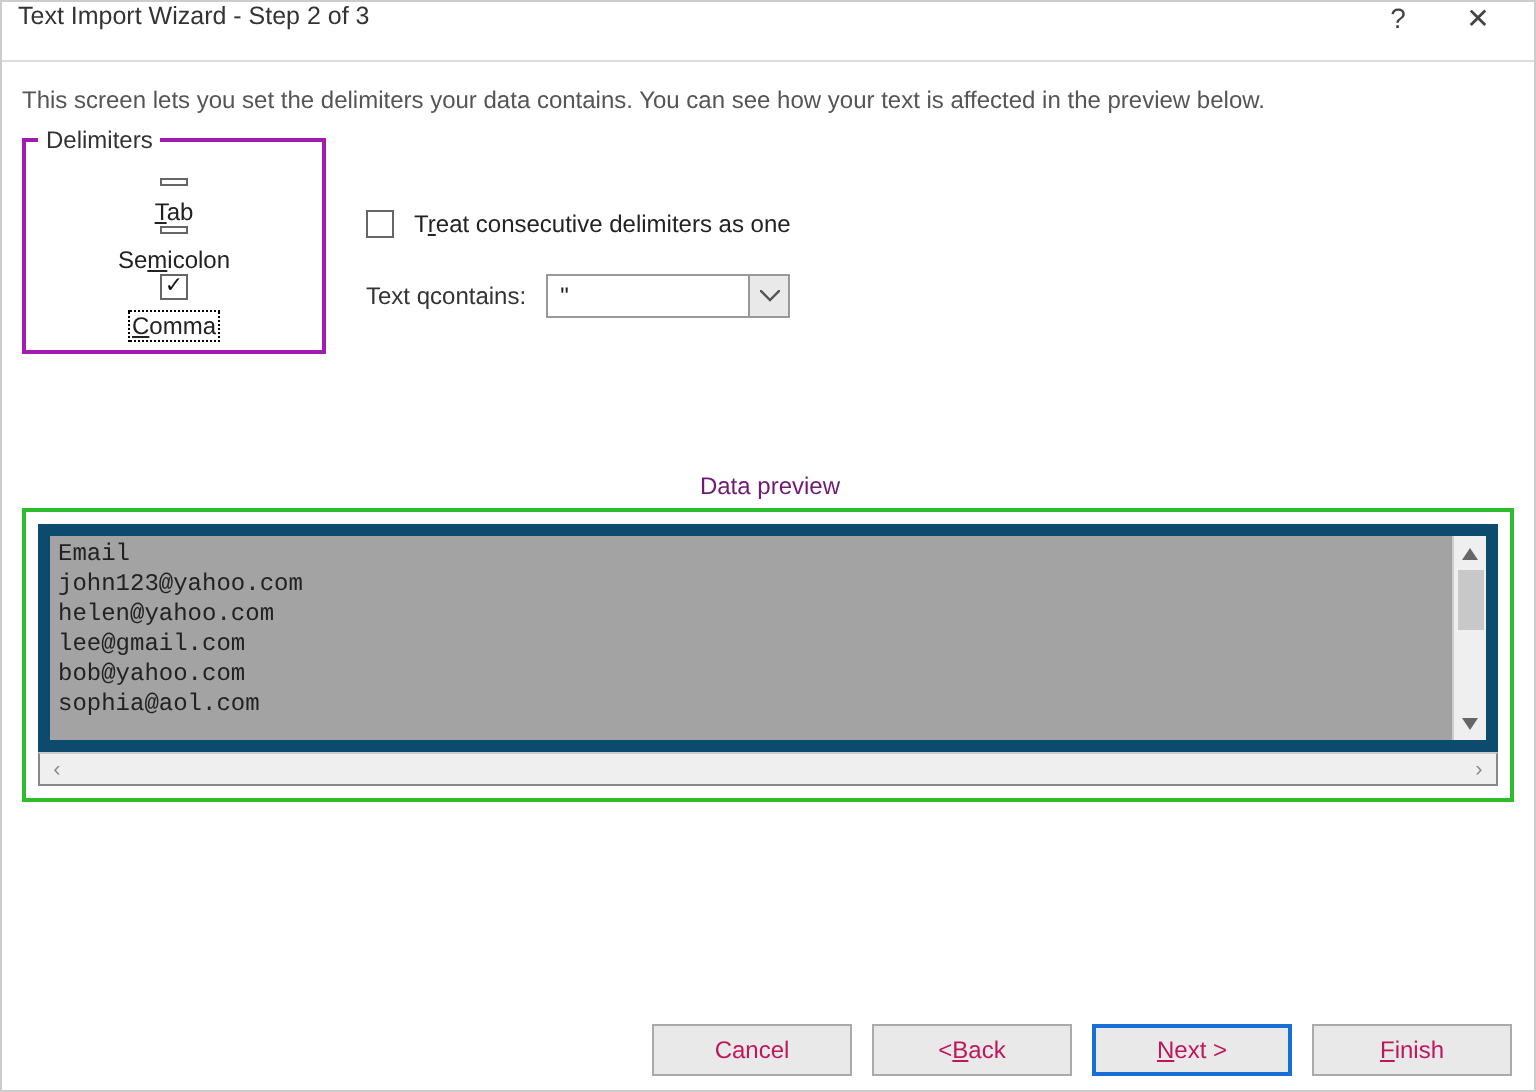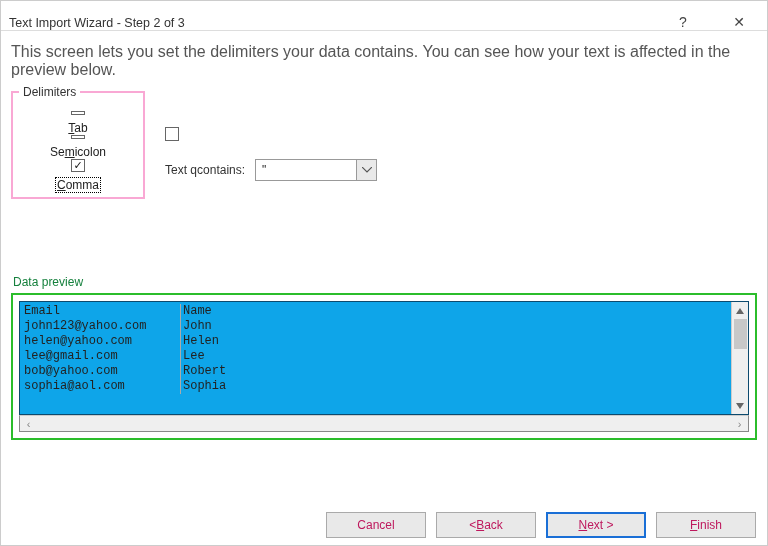--- a/index.html
+++ b/index.html
@@ -9,56 +9,55 @@
     font-size: 12px;
     background: #fff;
     color: #222;
     width: 768px;
     height: 546px;
     overflow: hidden;
     border: 1px solid #ccc;
   }
   .titlebar {
     display: flex;
-    align-items: flex-end;
+    align-items: flex-start;
     height: 30px;
     padding: 0 8px;
     border-bottom: 1px solid #ddd;
-    gap: 16px;
   }
   .titlebar .title {
     flex: 1;
     font-size: 12.5px;
     color: #333;
   }
   .titlebar .winbtn {
     width: 40px;
     text-align: center;
     font-size: 14px;
     color: #444;
     cursor: pointer;
   }
   .desc {
     padding: 12px 10px 8px 10px;
     color: #555;
-    font-size: 16px;
+    font-size: 12px;
   }
   .body {
     padding: 0 10px;
     position: relative;
   }
   .row-top {
     display: flex;
     gap: 20px;
   }
   .fieldset {
     position: relative;
-    border: 2px solid #f9a8d4;
+    border: 2px solid #a21caf;
     padding: 18px 10px 10px 10px;
-    width: 134px;
+    width: 152px;
     margin-top: 4px;
   }
   .fieldset .legend {
     position: absolute;
     top: -8px;
     left: 6px;
     background: #fff;
     padding: 0 4px;
     font-size: 12px;
     color: #333;
@@ -120,33 +119,34 @@
     border-left: 1px solid #999;
     background: #e9e9e9;
     display: flex;
     align-items: center;
     justify-content: center;
     cursor: pointer;
     color: #555;
   }
   .combodrop svg { display: block; }
   .previewlbl {
-    margin-top: 76px;
-    color: #15803d;
+    margin-top: 59px;
+    color: #701a75;
     font-size: 12px;
     padding-left: 2px;
+    text-align: center;
   }
   .previewwrap {
     border: 2px solid #2bbd2b;
     margin-top: 4px;
     padding: 6px;
   }
   .previewbox {
-    border: 1px solid #0c4a6e;
-    background: #0ea5e9;
+    border: 6px solid #0c4a6e;
+    background: #a3a3a3;
     height: 114px;
     position: relative;
     overflow: hidden;
     padding-left: 20px;
   }
   .previewtable {
     position: absolute;
     left: 0; top: 2px;
     font-family: "Consolas", "Courier New", monospace;
     font-size: 12px;
@@ -243,20 +243,21 @@
       </div>
       <div class="chkrow">
         <span class="chk checked"></span>
         <span class="chklabel dotted"><span class="accel">C</span><span>omma</span></span>
       </div>
     </div>
 
     <div class="rightopts">
       <div class="optrow">
         <span class="chk"></span>
+        <span class="chklabel"><span>T</span><span class="accel">r</span><span>eat consecutive delimiters as one</span></span>
       </div>
       <div class="optrow">
         <span class="tqlabel"><span>Text </span><span class="accel">q</span><span>contains:</span></span>
         <span class="combo">
           <span class="combotext">"</span>
           <span class="combodrop">
             <svg width="10" height="6" viewBox="0 0 10 6">
                 <path d="M0 0 L5 5 L10 0" fill="none" stroke="#555" stroke-width="1.2"></path>
               </svg>
           </span>
@@ -269,26 +270,20 @@
 
   <div class="previewwrap">
     <div class="previewbox">
       <div class="previewtable">
         <div class="pcol" style="width:160px">Email
 john123@yahoo.com
 helen@yahoo.com
 lee@gmail.com
 bob@yahoo.com
 sophia@aol.com</div>
-        <div class="pcol" style="width:440px">Name
-John
-Helen
-Lee
-Robert
-Sophia</div>
       </div>
       <div class="vscroll">
         <div class="arrow">
           <svg width="8" height="6" viewBox="0 0 8 6">
               <path d="M4 0 L8 6 L0 6 Z" fill="#666"></path>
             </svg>
         </div>
         <div class="thumb"></div>
         <div class="arrow" style="position:absolute;bottom:0;width:100%">
           <svg width="8" height="6" viewBox="0 0 8 6">

